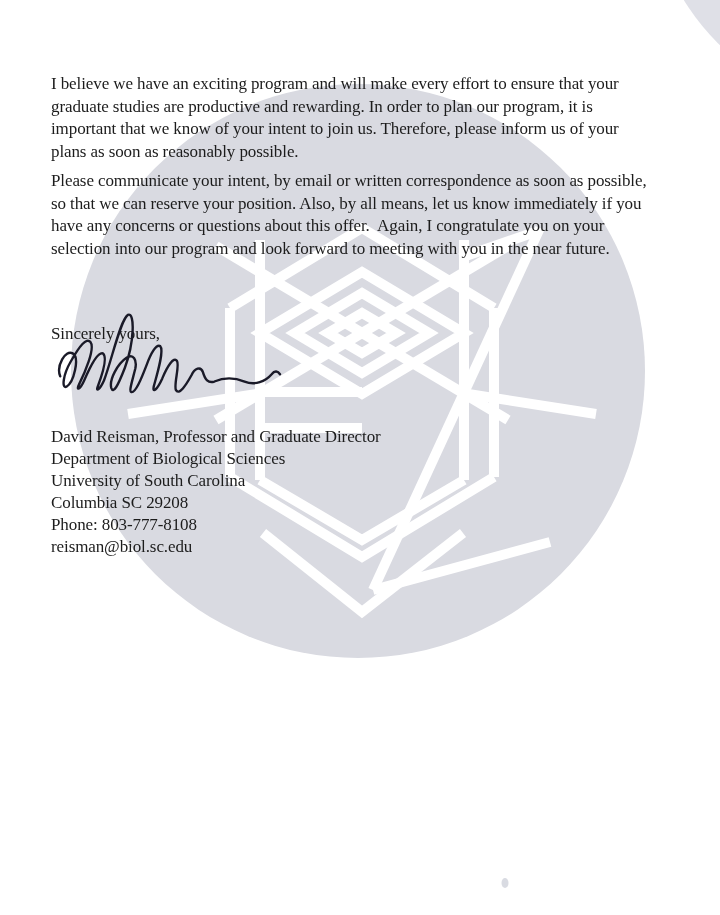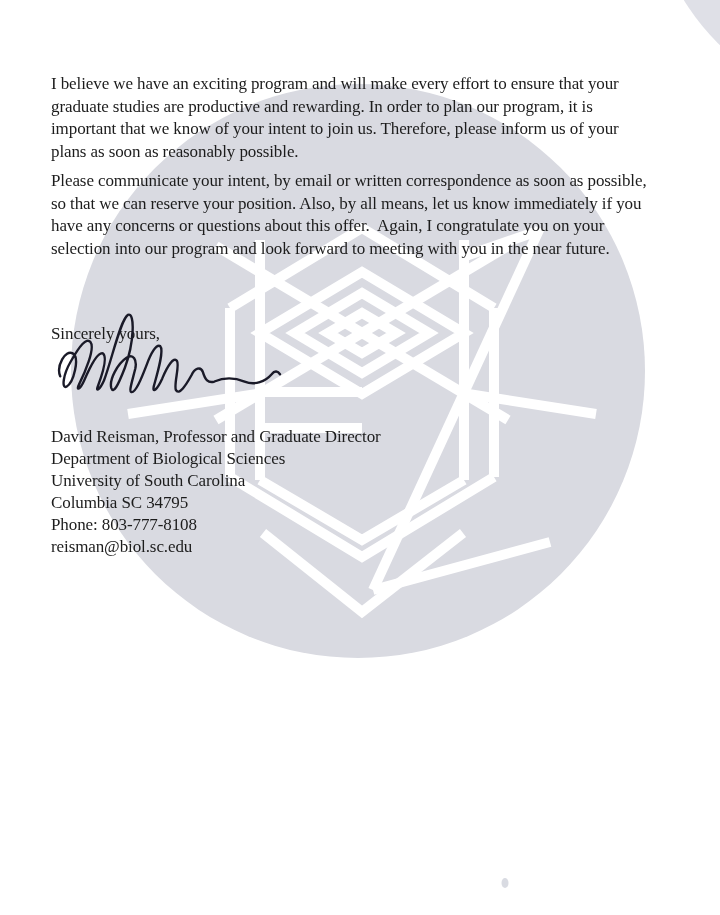--- a/index.html
+++ b/index.html
@@ -97,17 +97,17 @@
              C52 65 60 50 69 44 C75 40 79 46 77 55 C74 67 71 76 73 77
              C77 79 83 64 88 51 C92 40 97 31 101 33 C105 37 98 60 95 71
              C93 79 98 75 103 64 C108 52 114 43 117 47 C120 51 114 69 116 75
              C119 81 126 70 131 61 C134 54 140 52 142 58 C144 65 147 69 153 67
              C162 63 172 63 182 67 C192 71 202 67 208 60 C211 56 214 57 216 60" fill="none" stroke="#1a1a28" stroke-width="2.3" stroke-linecap="round" stroke-linejoin="round"></path>
   </svg>
 
   <div class="textblock contact">David Reisman, Professor and Graduate Director
 Department of Biological Sciences
 University of South Carolina
-Columbia SC 34795
+Columbia SC 29208
 Phone: 803-777-8108
 reisman@biol.sc.edu</div>
 
 </div>
 
 </body></html>

